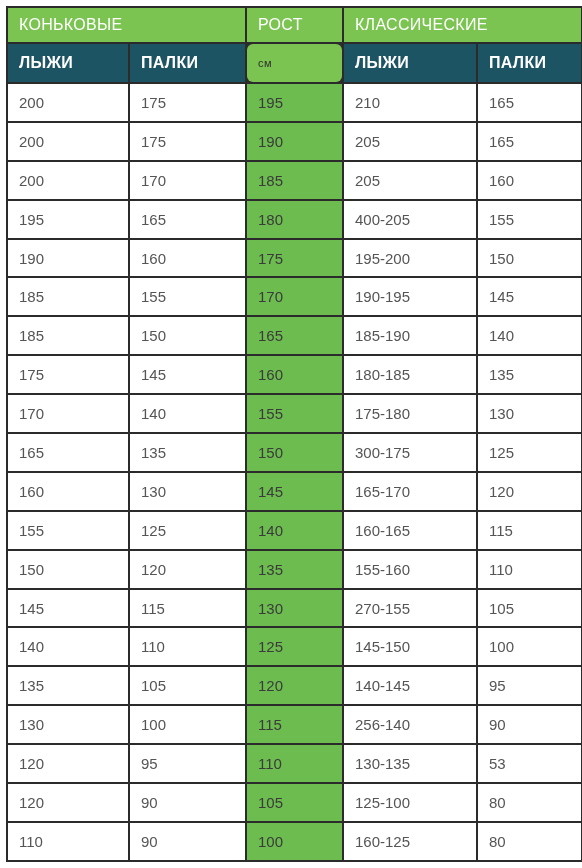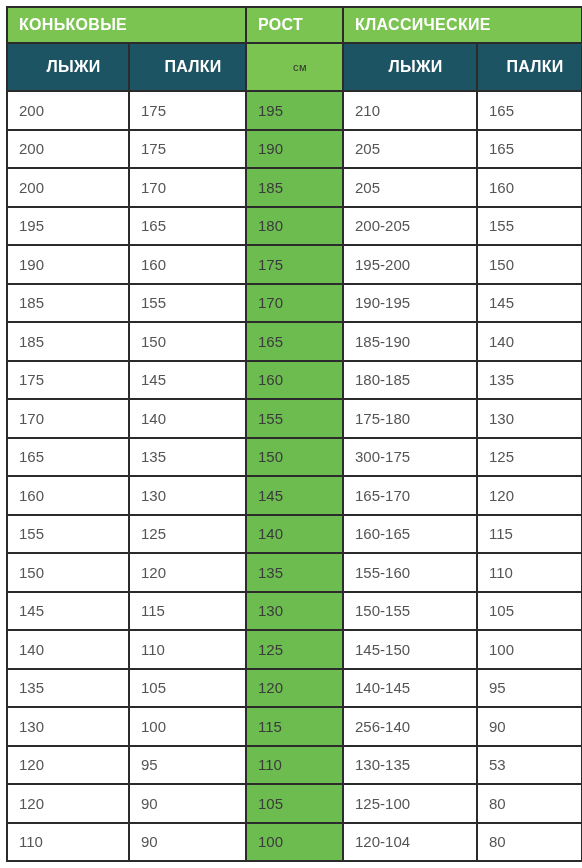--- a/index.html
+++ b/index.html
@@ -37,52 +37,53 @@
   col.col-skate-pole  { width: 115px; }
   col.col-height      { width: 95px;  }
   col.col-class-ski   { width: 132px; }
   col.col-class-pole  { width: 103px; }
 
   
   tr.group-header-row th {
     background: #7bc451;
     color: #ffffff;
     font-size: 16px;
-    font-weight: bold;
+    font-weight: normal;
     letter-spacing: 0.3px;
     text-align: left;
     padding: 0 0 0 11px;
     height: 34px;
     border: 0;
     white-space: nowrap;
     overflow: hidden;
   }
 
   
   tr.sub-header-row th {
-    height: 46px;
+    height: 38px;
     border: 0;
-    text-align: center;
+    text-align: left;
     padding: 0 0 0 11px;
     white-space: nowrap;
     overflow: hidden;
   }
   tr.sub-header-row th.subhead-dark {
     background: #1d5464;
     color: #ffffff;
     font-size: 16px;
     font-weight: bold;
     letter-spacing: 0.3px;
   }
   tr.sub-header-row th.subhead-green {
     background: #7bc451;
     color: #2f2f2f;
     font-size: 11px;
     font-weight: normal;
     letter-spacing: 0.4px;
+    border-radius: 6px;
   }
 
   
   tr.data-row td {
     height: 34px;
     border: 0;
     padding: 0 0 0 11px;
     text-align: left;
     font-size: 15px;
     font-weight: normal;
@@ -141,21 +142,21 @@
           <td>200</td>
           <td>170</td>
           <td class="cell-height">185</td>
           <td>205</td>
           <td>160</td>
         </tr>
         <tr class="data-row">
           <td>195</td>
           <td>165</td>
           <td class="cell-height">180</td>
-          <td>200-205</td>
+          <td>400-205</td>
           <td>155</td>
         </tr>
         <tr class="data-row">
           <td>190</td>
           <td>160</td>
           <td class="cell-height">175</td>
           <td>195-200</td>
           <td>150</td>
         </tr>
         <tr class="data-row">
@@ -211,21 +212,21 @@
           <td>150</td>
           <td>120</td>
           <td class="cell-height">135</td>
           <td>155-160</td>
           <td>110</td>
         </tr>
         <tr class="data-row">
           <td>145</td>
           <td>115</td>
           <td class="cell-height">130</td>
-          <td>150-155</td>
+          <td>270-155</td>
           <td>105</td>
         </tr>
         <tr class="data-row">
           <td>140</td>
           <td>110</td>
           <td class="cell-height">125</td>
           <td>145-150</td>
           <td>100</td>
         </tr>
         <tr class="data-row">
@@ -253,18 +254,18 @@
           <td>120</td>
           <td>90</td>
           <td class="cell-height">105</td>
           <td>125-100</td>
           <td>80</td>
         </tr>
         <tr class="data-row">
           <td>110</td>
           <td>90</td>
           <td class="cell-height">100</td>
-          <td>120-104</td>
+          <td>160-125</td>
           <td>80</td>
         </tr>
       </tbody>
   </table>
 </div>
 
 </body></html>

